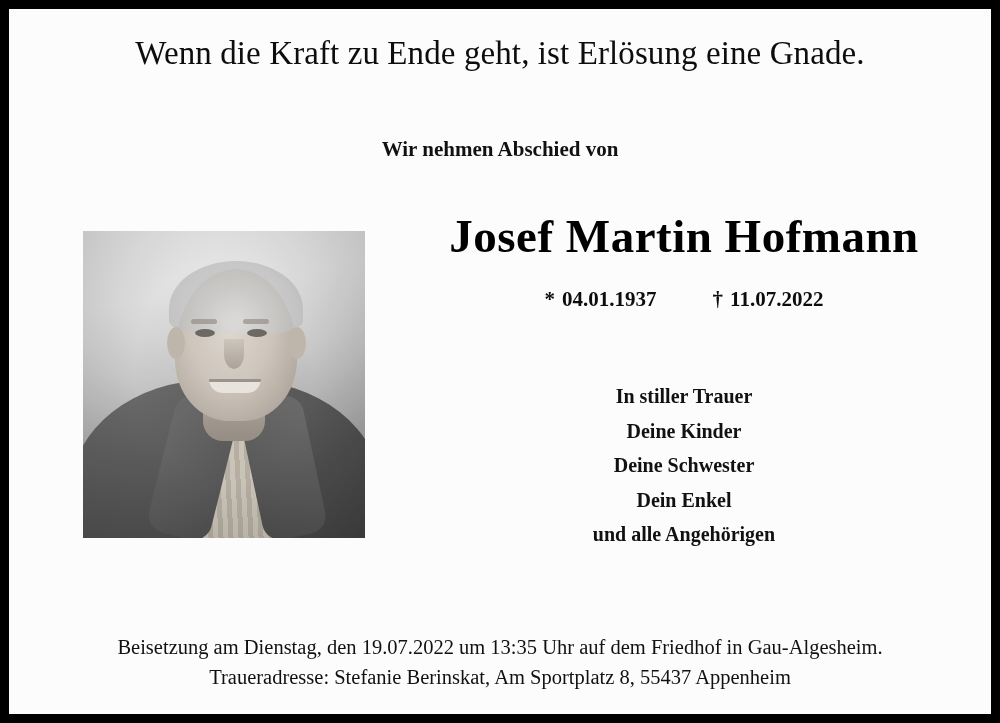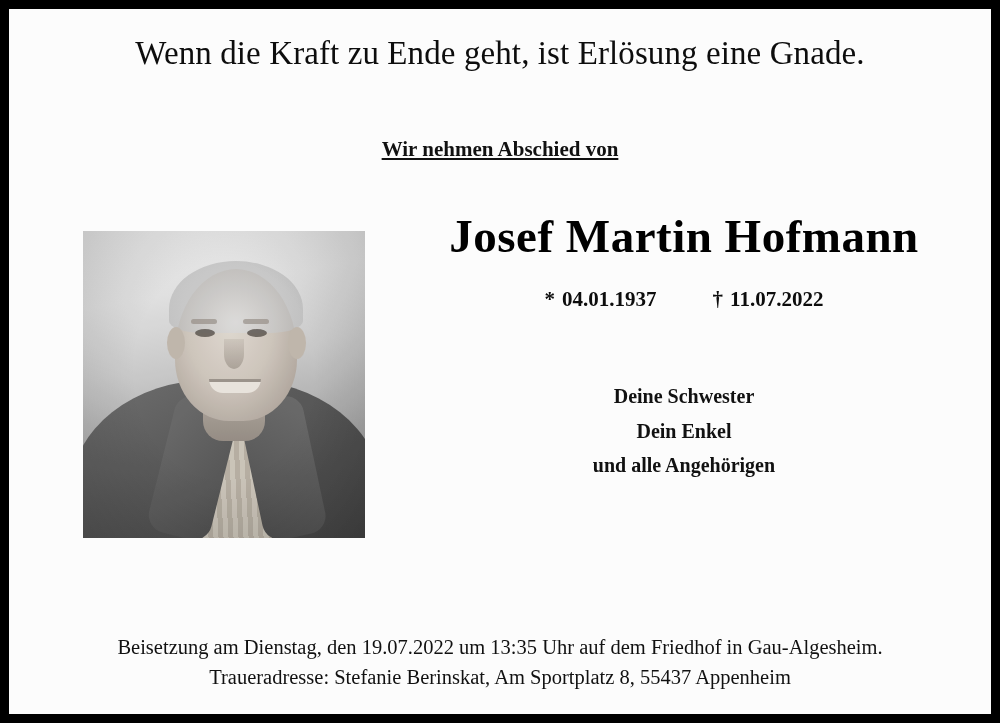--- a/index.html
+++ b/index.html
@@ -51,21 +51,20 @@
 
   .abschied {
     position: absolute;
     top: 128px;
     left: 0;
     right: 0;
     text-align: center;
     font-size: 21px;
     font-weight: 700;
     color: #111111;
-    text-decoration: underline;
   }
 
   .name {
     position: absolute;
     top: 200px;
     left: 360px;
     width: 630px;
     text-align: center;
     font-size: 47px;
     font-weight: 700;
@@ -313,20 +312,22 @@
         <div class="eye-l"></div>
         <div class="eye-r"></div>
         <div class="nose"></div>
         <div class="mouth"></div>
         <div class="vignette"></div>
         <div class="gray"></div>
       </div>
     </div>
 
     <div class="mourners">
+      <div>In stiller Trauer</div>
+      <div>Deine Kinder</div>
       <div>Deine Schwester</div>
       <div>Dein Enkel</div>
       <div>und alle Angehörigen</div>
     </div>
 
     <div class="footer">
       <div class="fline">Beisetzung am Dienstag, den 19.07.2022 um 13:35 Uhr auf dem Friedhof in Gau-Algesheim.</div>
       <div class="fline">Traueradresse: Stefanie Berinskat, Am Sportplatz 8, 55437 Appenheim</div>
     </div>
 

